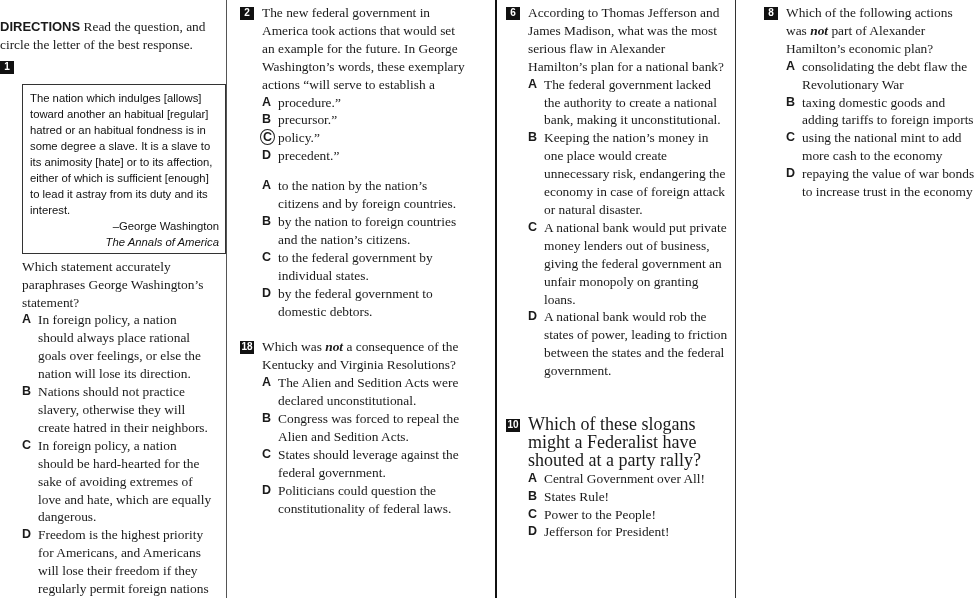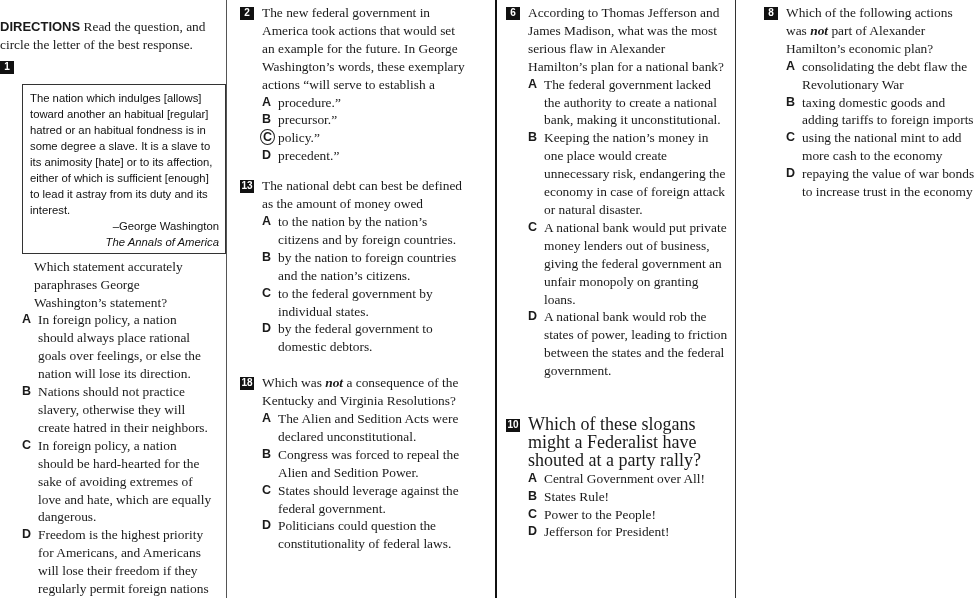--- a/index.html
+++ b/index.html
@@ -31,21 +31,21 @@
     .qtext { flex: 1 1 auto; }
     .quote-box {
       margin: 8px 0 4px 22px; width: 189px;
       border: 1px solid #333;
       padding: 5px 6px 3px 7px;
       font-family: "Liberation Sans", "DejaVu Sans", sans-serif;
       font-size: 11.3px; line-height: 16px; color: #111;
     }
     .quote-attr { text-align: right; }
     .quote-src { text-align: right; font-style: italic; }
-    .stem1 { margin-left: 34px; }
+    .stem1 { margin-left: 22px; }
     .options { margin-left: 22px; }
     .opt { display: flex; }
     .opt-letter {
       flex: 0 0 14px; width: 14px;
       font-family: "Liberation Sans", "DejaVu Sans", sans-serif; font-weight: bold; font-size: 12.5px;
     }
     .opt-text { flex: 1 1 auto; padding-left: 2px; }
     .circled {
       display: inline-block; width: 13px; height: 14px; border: 1px solid #222; border-radius: 50%;
       text-align: center; line-height: 14px; margin-left: -2px;
@@ -113,24 +113,20 @@
           <span class="opt-text">policy.”</span>
         </div>
       <div class="opt">
           <span class="opt-letter">D</span>
           <span class="opt-text">precedent.”</span>
         </div>
     </div>
   </div>
 
   <div class="q" style="margin-top:12px">
-    <div class="qhead">
-        <span class="qnum">13</span>
-        <span class="qtext">The national debt can best be defined as the amount of money owed</span>
-      </div>
     <div class="options">
       <div class="opt">
           <span class="opt-letter">A</span>
           <span class="opt-text">to the nation by the nation’s citizens and by foreign countries.</span>
         </div>
       <div class="opt">
           <span class="opt-letter">B</span>
           <span class="opt-text">by the nation to foreign countries and the nation’s citizens.</span>
         </div>
       <div class="opt">
@@ -149,21 +145,21 @@
         <span class="qnum">18</span>
         <span class="qtext"><span>Which was </span><em>not</em><span> a consequence of the Kentucky and Virginia Resolutions?</span></span>
       </div>
     <div class="options">
       <div class="opt">
           <span class="opt-letter">A</span>
           <span class="opt-text">The Alien and Sedition Acts were declared unconstitutional.</span>
         </div>
       <div class="opt">
           <span class="opt-letter">B</span>
-          <span class="opt-text">Congress was forced to repeal the Alien and Sedition Power.</span>
+          <span class="opt-text">Congress was forced to repeal the Alien and Sedition Acts.</span>
         </div>
       <div class="opt">
           <span class="opt-letter">C</span>
           <span class="opt-text">States should leverage against the federal government.</span>
         </div>
       <div class="opt">
           <span class="opt-letter">D</span>
           <span class="opt-text">Politicians could question the constitutionality of federal laws.</span>
         </div>
     </div>

